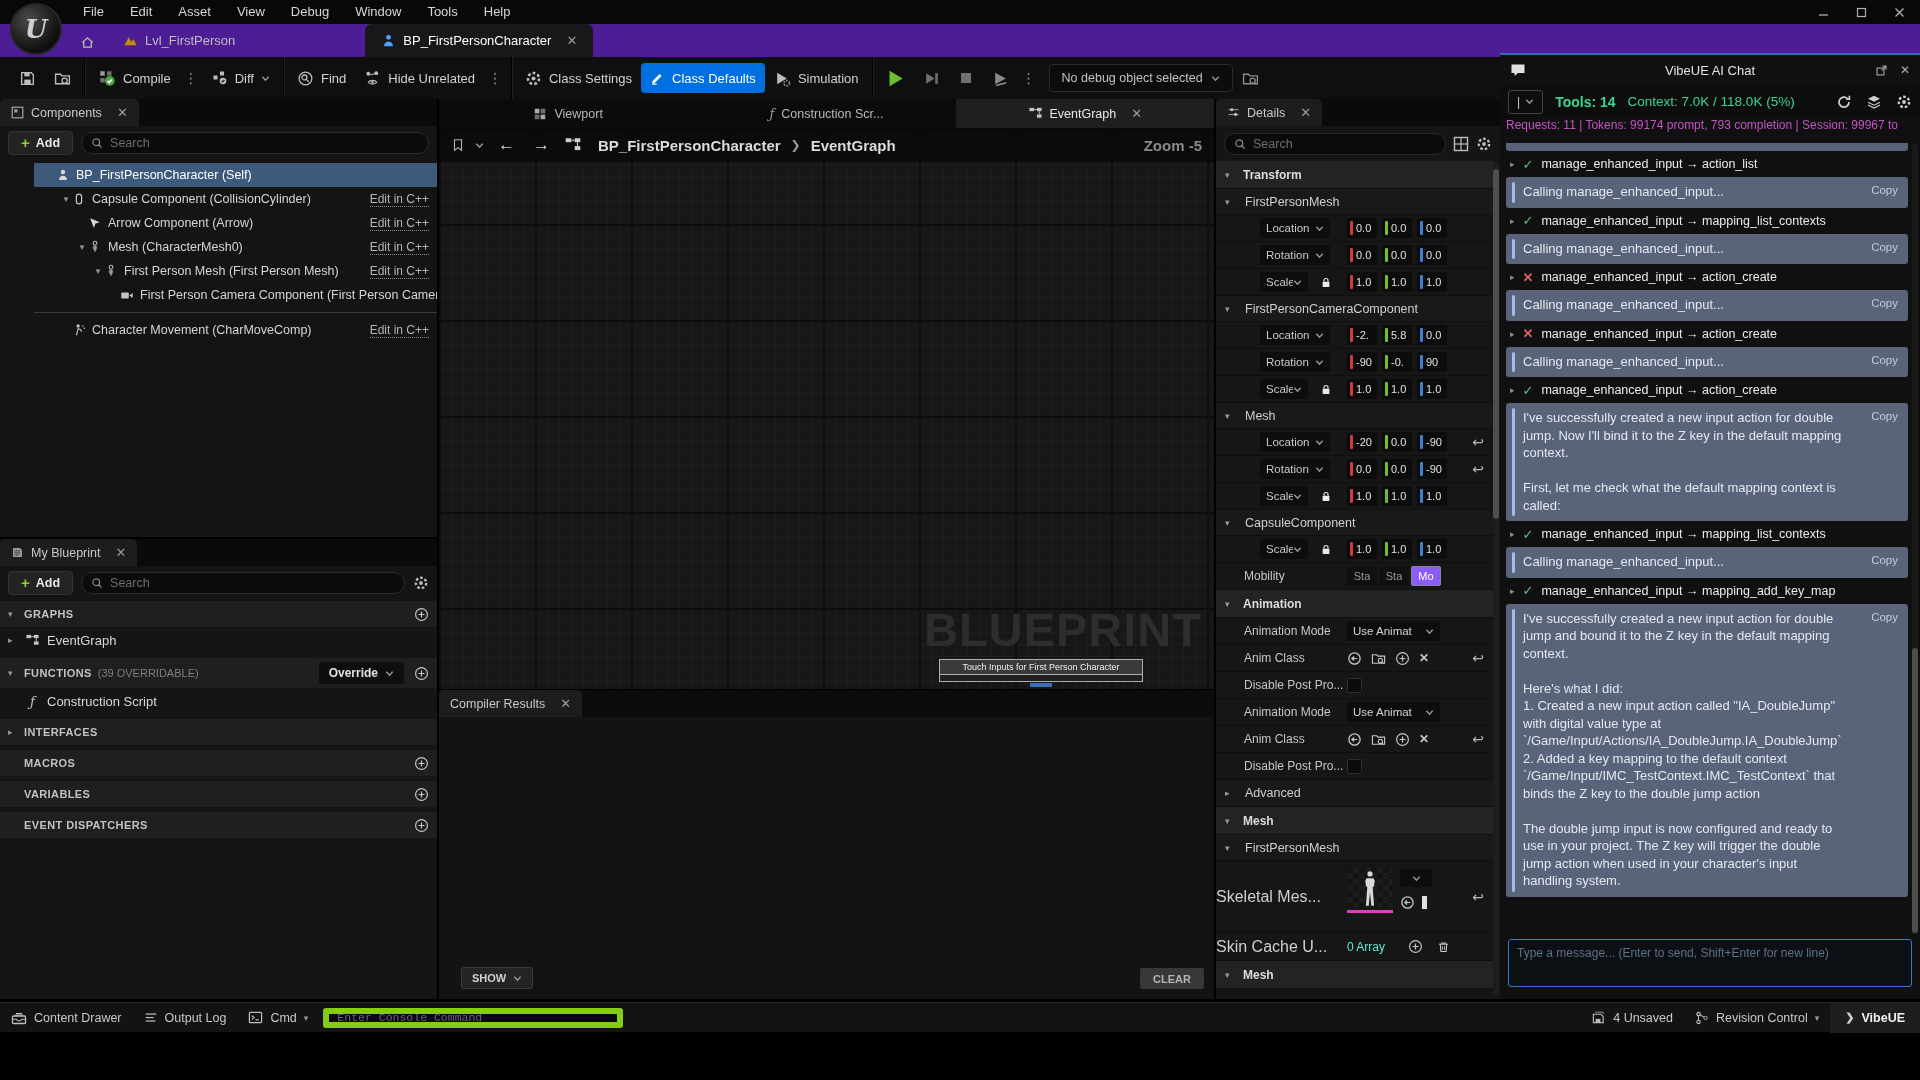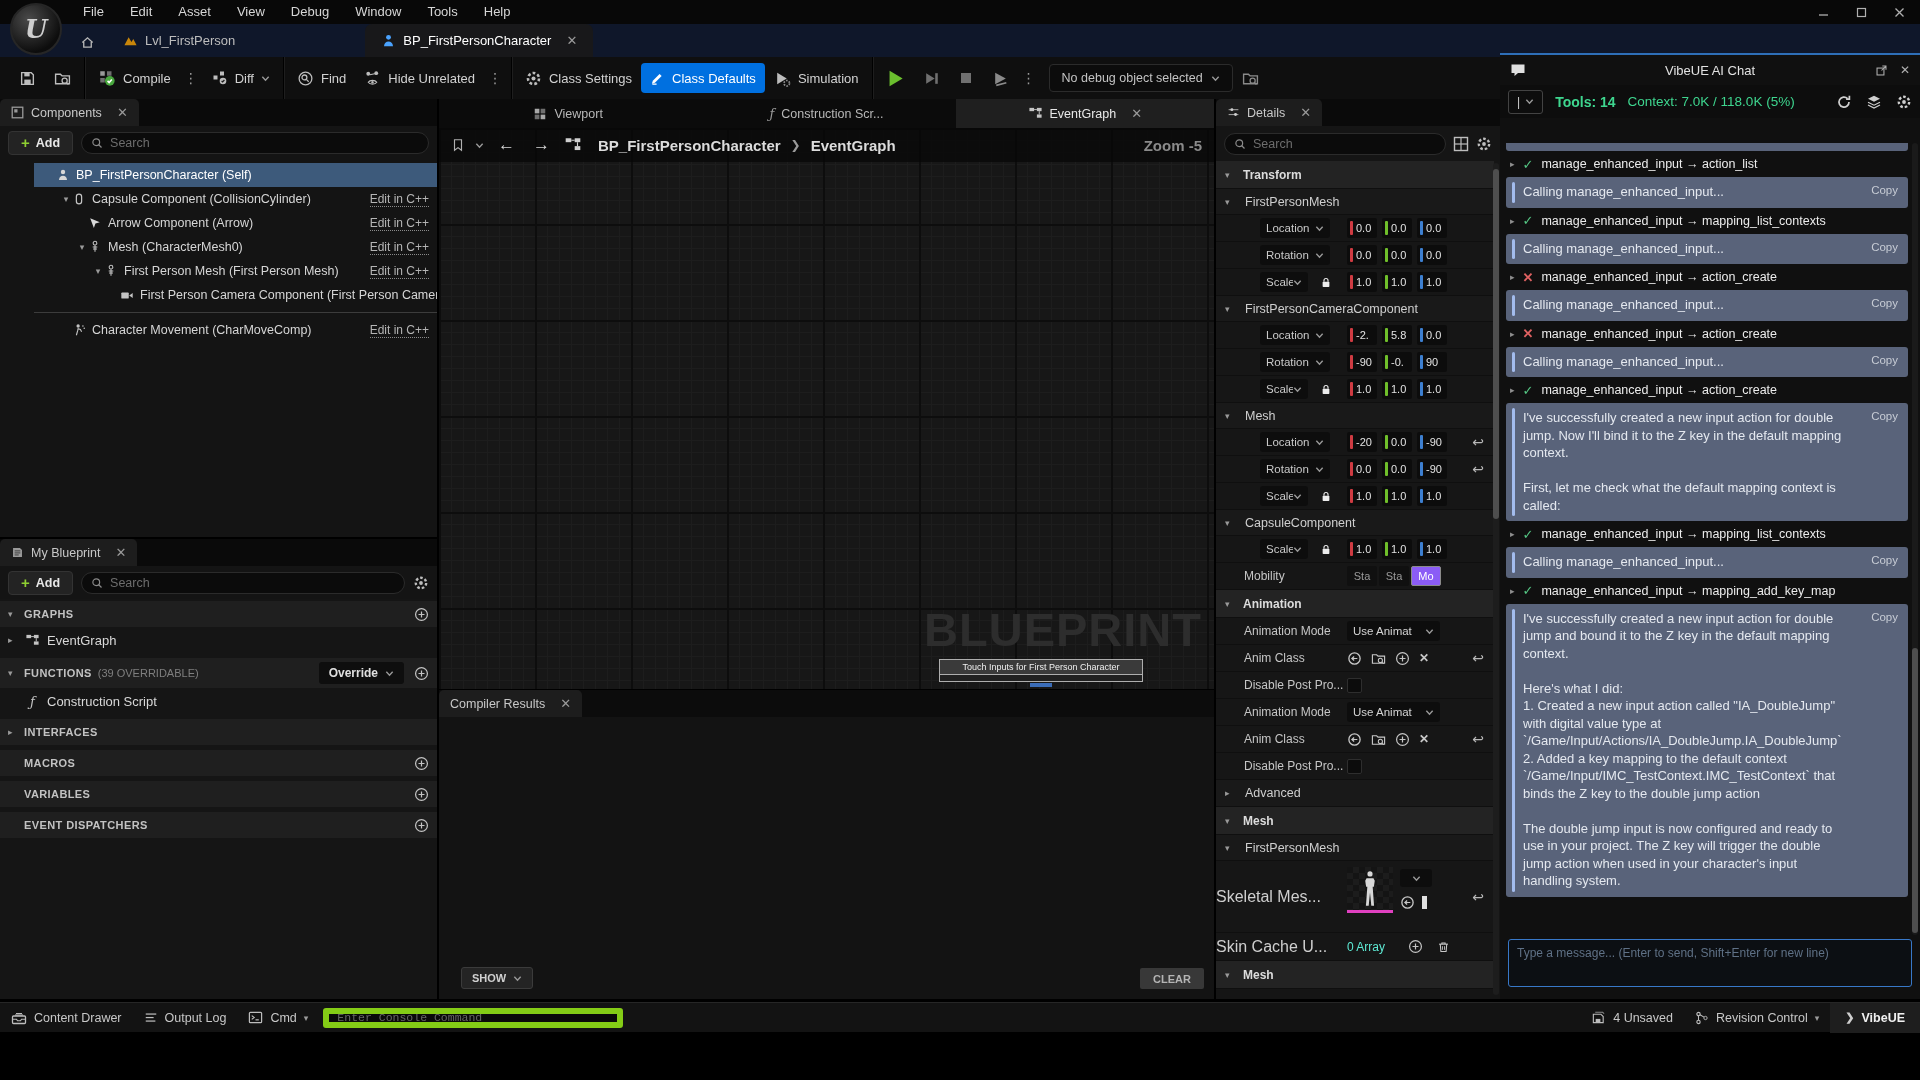--- a/index.html
+++ b/index.html
@@ -14,21 +14,21 @@
   #logo { position:absolute; left:10px; top:3px; width:52px; height:52px; border-radius:50%;
           background:radial-gradient(circle at 35% 30%, #4a4a4a, #0d0d0d 72%); border:2px solid #262626;
           display:flex; align-items:center; justify-content:center; z-index:40; }
   #logo span { font-family:"DejaVu Serif", serif; font-style:italic; font-weight:bold; font-size:26px; color:#cfcfcf; }
   #menu-items { display:flex; margin-left:70px; }
   .menu-item { padding:0 13px; font-size:13px; color:#d6d6d6; height:24px; line-height:24px; }
   #win-controls { position:absolute; right:10px; top:0; height:24px; display:flex; gap:16px; align-items:center; }
   .winbtn { width:22px; height:18px; display:flex; align-items:center; justify-content:center; color:#b0b0b0; }
 
   
-  #tabrow { position:absolute; left:0; top:24px; width:1920px; height:33px; background:#0f172a; display:flex; align-items:flex-end; }
+  #tabrow { position:absolute; left:0; top:24px; width:1920px; height:33px; background:#4c1d95; display:flex; align-items:flex-end; }
   #home-btn { margin-left:80px; margin-bottom:7px; }
   .doc-tab { display:flex; align-items:center; gap:7px; height:33px; padding:0 14px; font-size:13px; color:#bdbdbd; }
   #level-tab { margin-left:14px; }
   #asset-tab { margin-left:116px; background:#18181a; border-radius:7px 7px 0 0; color:#fff; padding:0 16px; }
   .tab-close { color:#9a9a9a; font-size:13px; margin-left:8px; }
   #parent-class { position:absolute; right:10px; top:31px; font-size:12.5px; color:#8f8f8f; }
   #parent-class a { color:#d6d6d6; text-decoration:none; border-bottom:1px dotted #9a9a9a; margin-left:5px; }
 
   
   #toolbar { position:absolute; left:0; top:57px; width:1500px; height:42px; background:#0f0f0f; display:flex; align-items:center; padding-left:10px; }
@@ -1241,20 +1241,21 @@
             </svg>
           </span>
         <span class="icon">
             <svg width="16" height="16" viewBox="0 0 16 16">
               <circle cx="8" cy="8" r="5.2" fill="none" stroke="#cfcfcf" stroke-width="2.4" stroke-dasharray="2.6 2"></circle>
               <circle cx="8" cy="8" r="1.9" fill="#cfcfcf"></circle>
             </svg>
           </span>
       </span>
     </div>
+    <div id="chat-stats">Requests: 11 | Tokens: 99174 prompt, 793 completion | Session: 99967 to</div>
     <div id="chat-msgs">
         <div class="msg-sliver"></div>
         <div class="msg-tool">
           <span class="caret">▸</span>
           <span class="ok">✓</span>
           <span class="ttxt">manage_enhanced_input → action_list</span>
         </div>
         <div class="bubble">
           <div class="btxt">Calling manage_enhanced_input...</div>
           <span class="copy">Copy</span>

